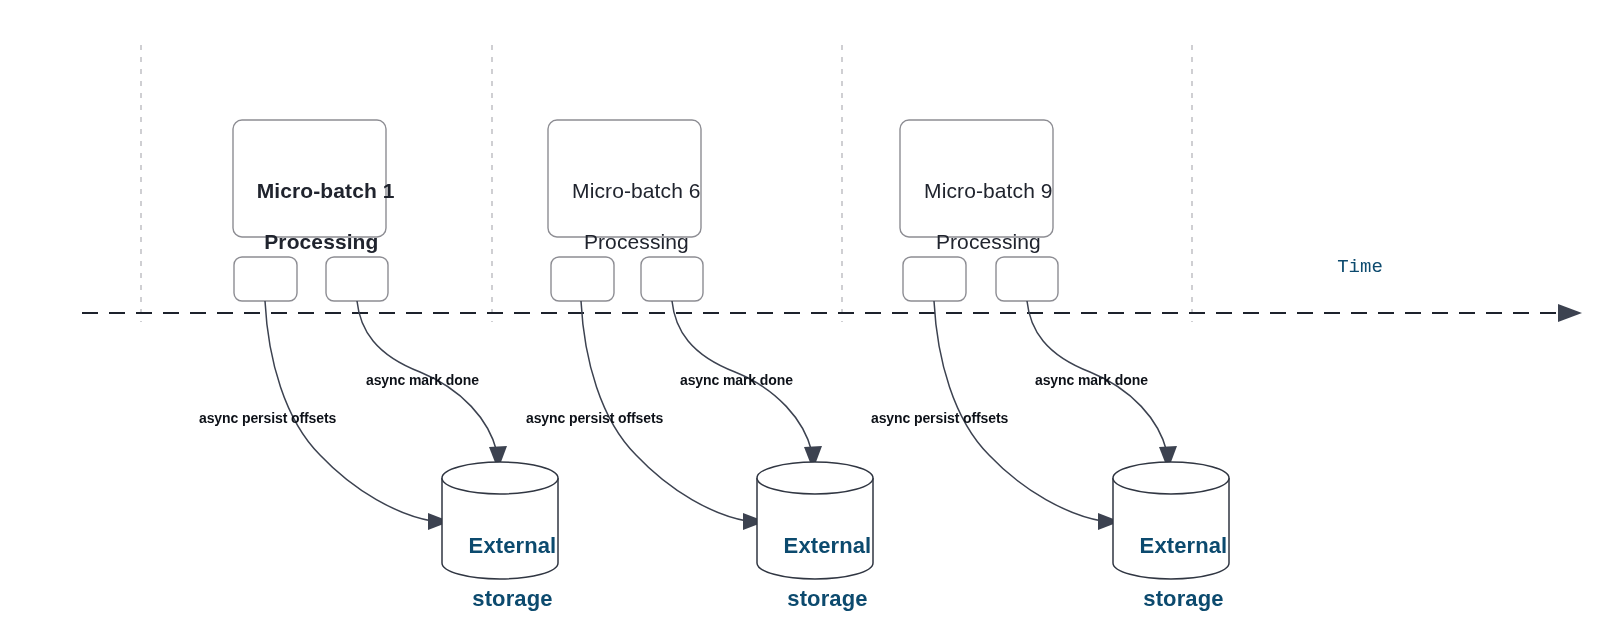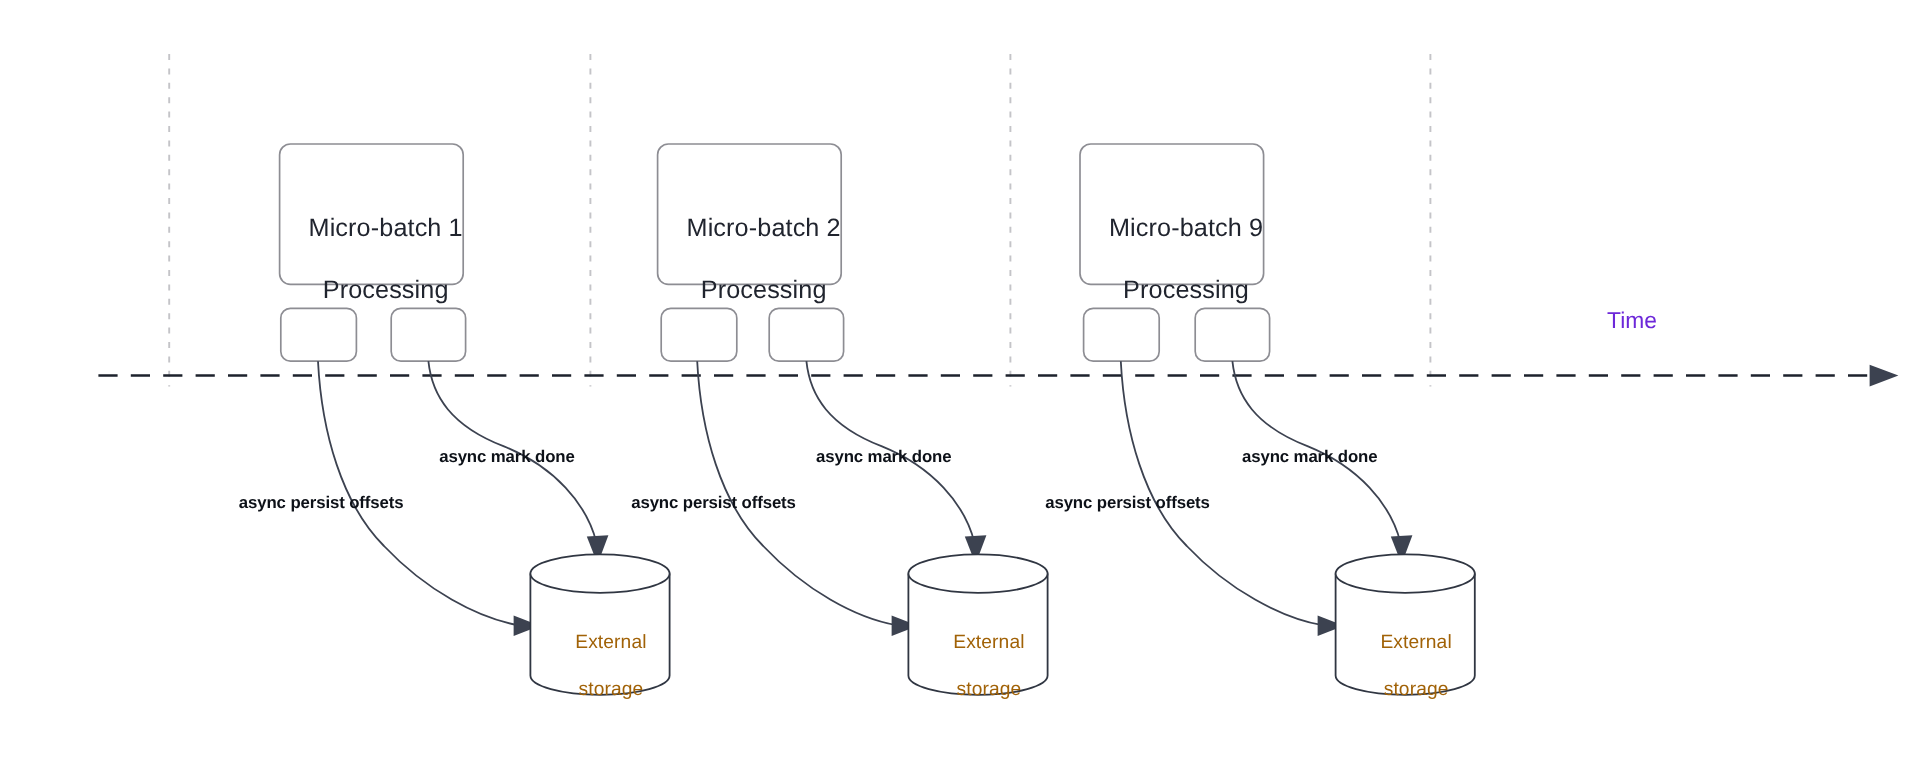--- a/index.html
+++ b/index.html
@@ -69,34 +69,36 @@
     white-space: pre;
     line-height: 1.22;
   }
   .proc-label {
     font-size: 21px;
     color: #20242e;
     text-align: center;
     letter-spacing: .1px;
   }
   .cyl-label {
-    font-size: 16px;
-    color: #a16207;
+    font-size: 22px;
+    color: #0c4a6e;
     text-align: center;
     letter-spacing: .1px;
+    font-weight: bold;
   }
   .flow-label {
     font-size: 14px;
     font-weight: 700;
     color: #0d1118;
     letter-spacing: -.1px;
   }
   .axis-label {
     font-size: 19px;
-    color: #6d28d9;
+    color: #0c4a6e;
+    font-family: Liberation Mono, monospace;
   }
 </style>
 </head>
 <body>
 
 <div id="canvas">
 
   <svg class="layer" viewBox="0 0 1600 642">
 
     <defs>
@@ -163,33 +165,33 @@
       <g>
         <path class="cyl-body" d="M 1113,478 L 1113,563 A 58,16 0 0 0 1229,563 L 1229,478"></path>
         <ellipse class="cyl-top" cx="1171" cy="478" rx="58" ry="16"></ellipse>
       </g>
     </g>
 
   </svg>
 
   <div class="lbl axis-label" style="left:1330px; top:256px; width:60px; text-align:center;">Time</div>
 
-  <div class="lbl proc-label" style="left:233px; top:152px; width:153px;">
+  <div class="lbl proc-label" style="left:233px; top:152px; width:153px;font-weight:bold;">
     <span>Micro-batch 1</span><br>
     <span>Processing</span>
   </div>
   <div class="lbl flow-label" style="left:366px; top:372px;">async mark done</div>
   <div class="lbl flow-label" style="left:199px; top:410px;">async persist offsets</div>
   <div class="lbl cyl-label" style="left:442px; top:506px; width:116px;">
     <span>External</span><br>
     <span>storage</span>
   </div>
 
   <div class="lbl proc-label" style="left:548px; top:152px; width:153px;">
-    <span>Micro-batch 2</span><br>
+    <span>Micro-batch 6</span><br>
     <span>Processing</span>
   </div>
   <div class="lbl flow-label" style="left:680px; top:372px;">async mark done</div>
   <div class="lbl flow-label" style="left:526px; top:410px;">async persist offsets</div>
   <div class="lbl cyl-label" style="left:757px; top:506px; width:116px;">
     <span>External</span><br>
     <span>storage</span>
   </div>
 
   <div class="lbl proc-label" style="left:900px; top:152px; width:153px;">

